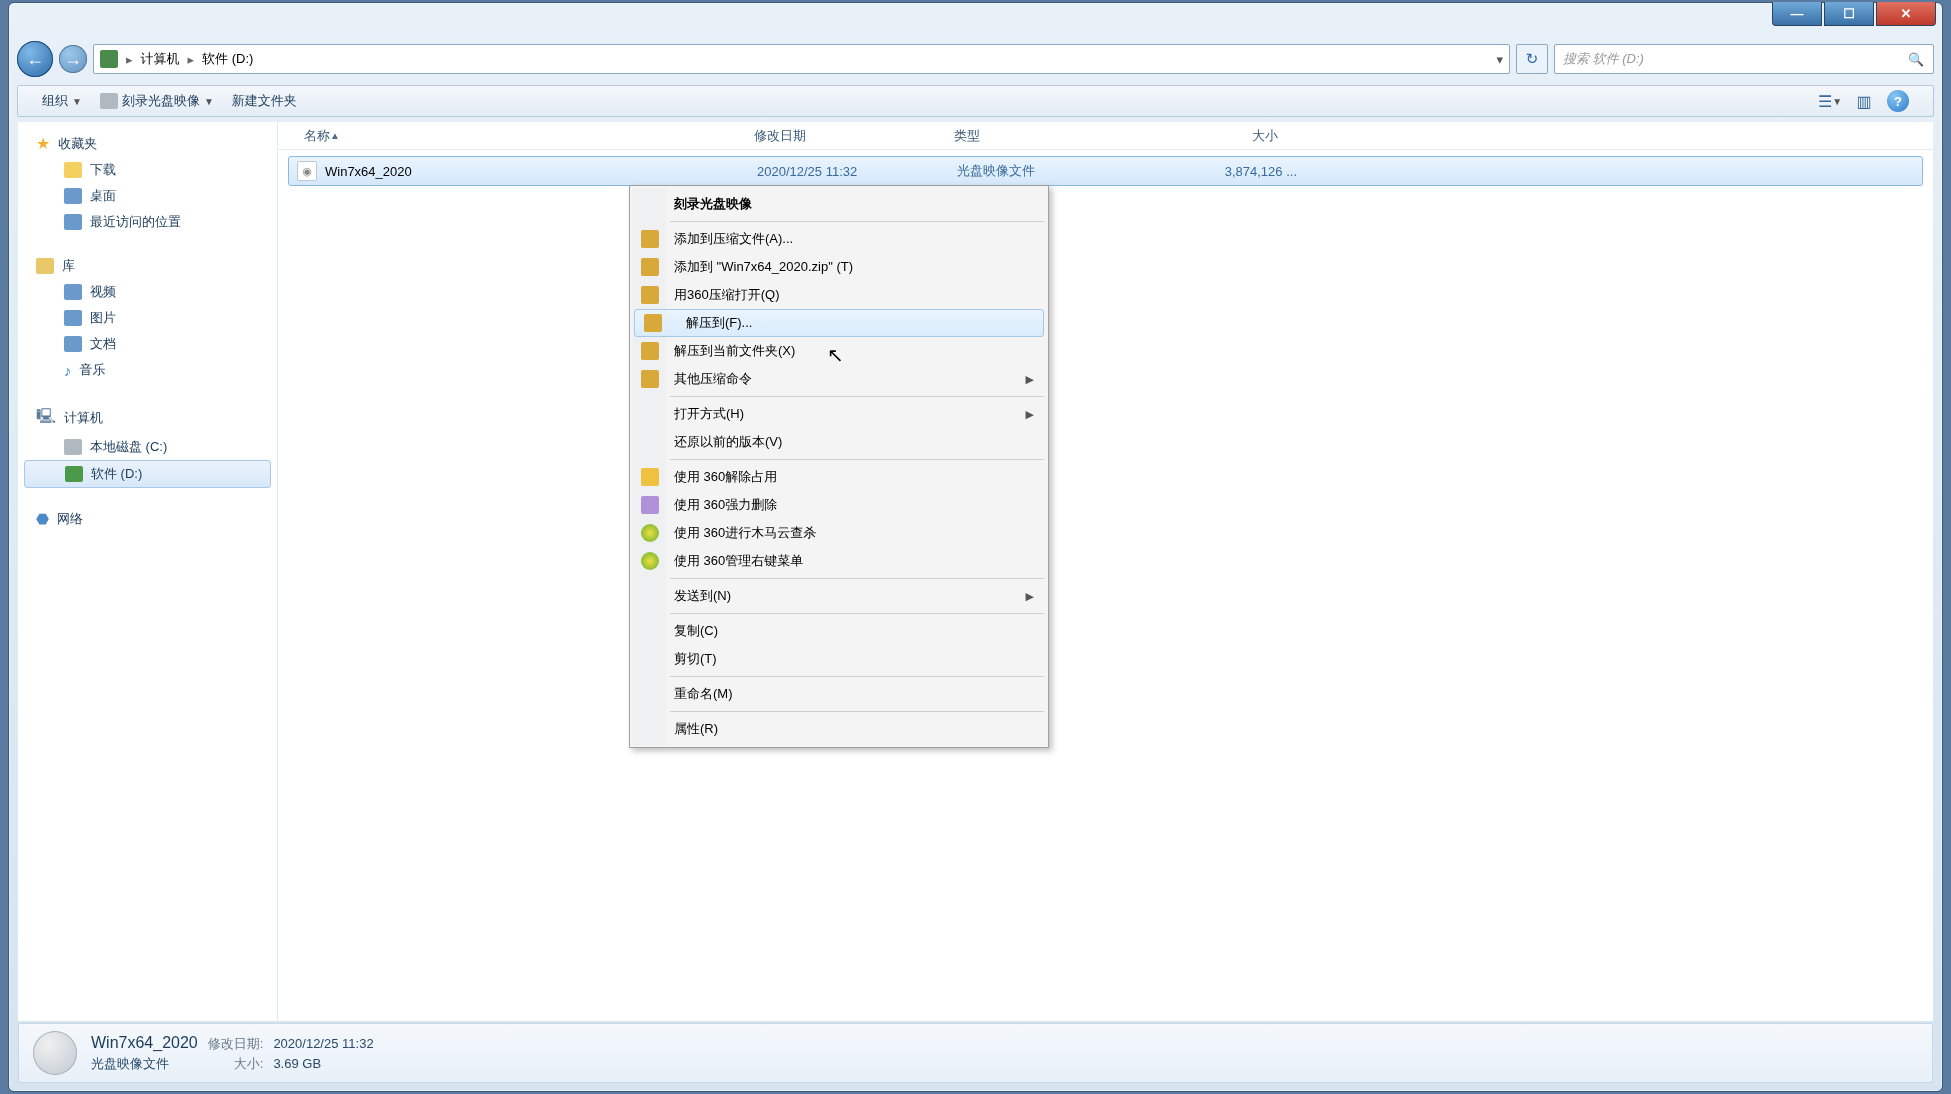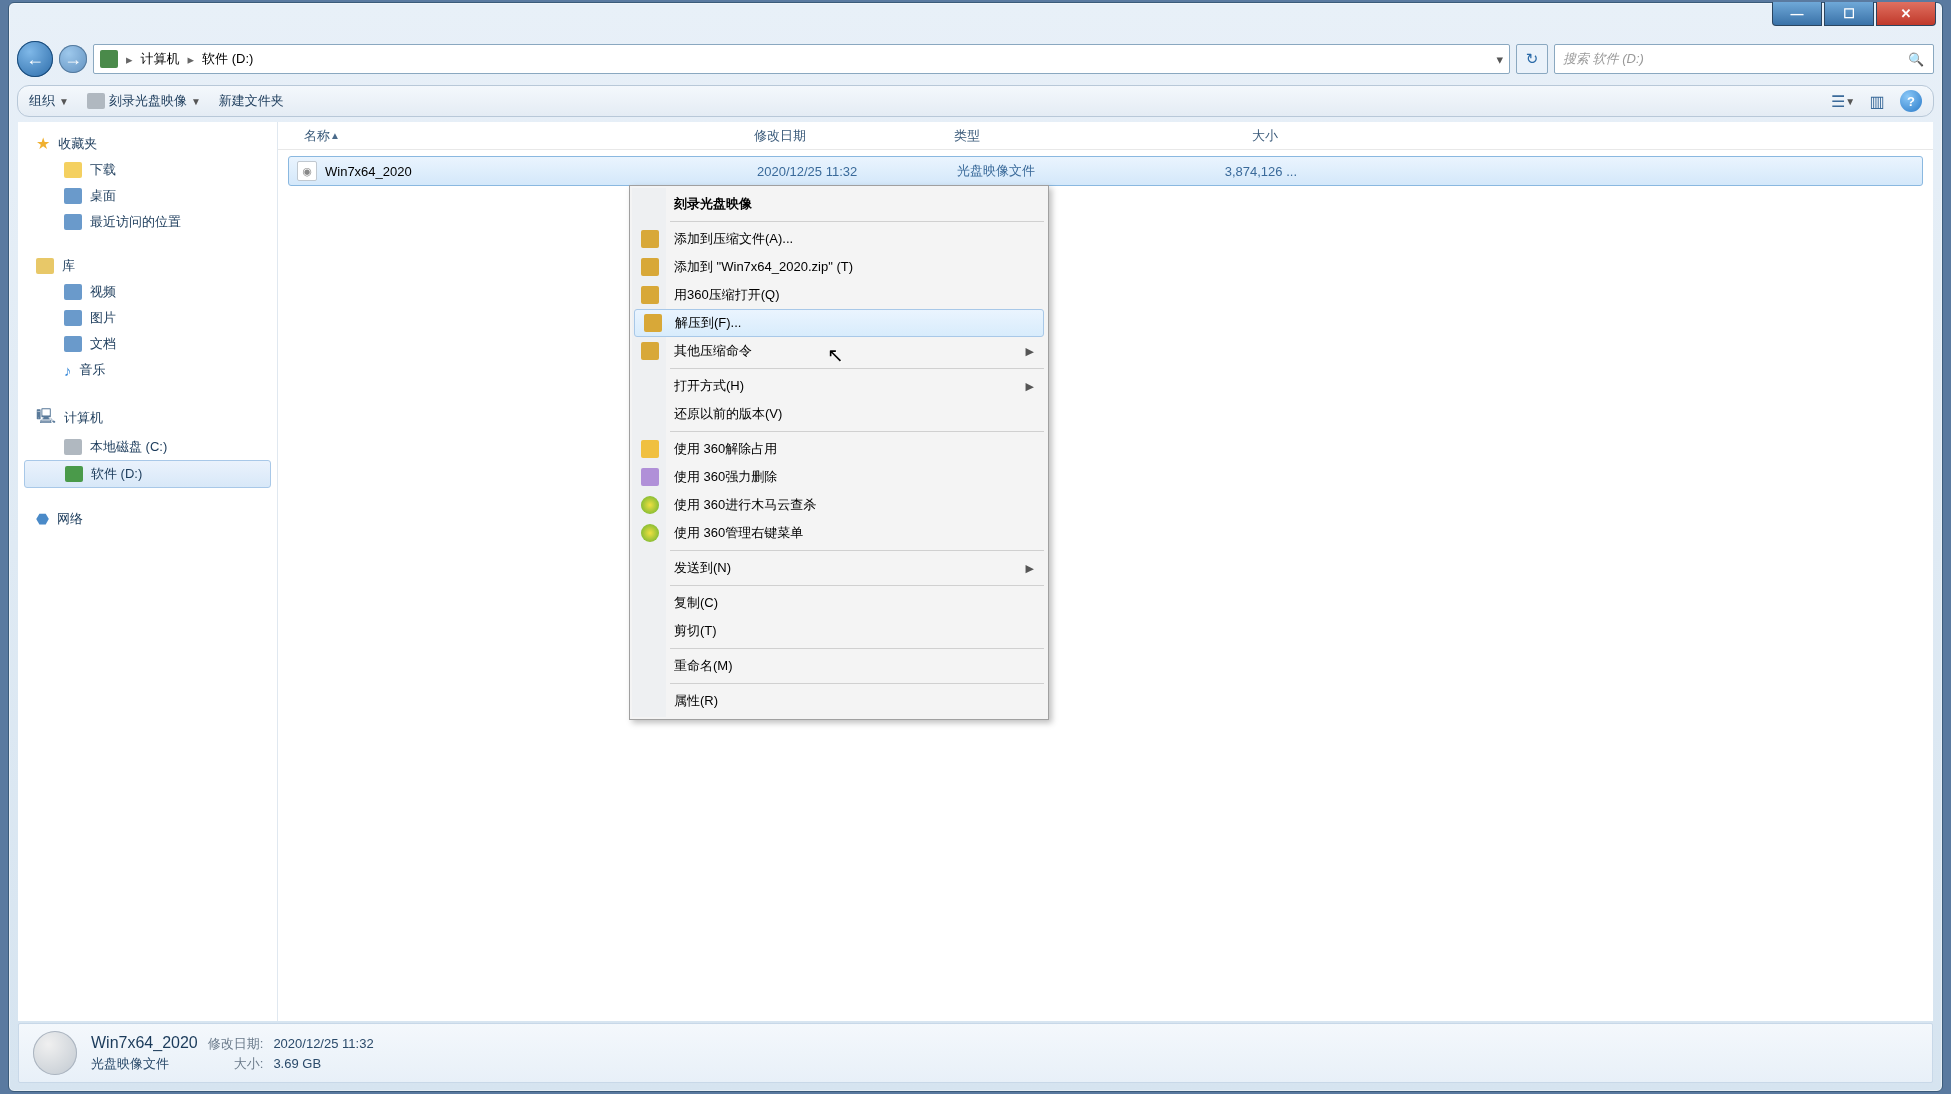--- a/index.html
+++ b/index.html
@@ -19,21 +19,21 @@
 .navfwd{width:28px;height:28px;opacity:.7;}
 .addressbar{flex:1;height:30px;background:#fff;border:1px solid #8aa8c0;border-radius:2px;display:flex;align-items:center;padding:0 6px;gap:6px;}
 .addr-icon{width:18px;height:18px;background:#4a8a4a;border-radius:2px;}
 .crumb-sep{color:#666;padding:0 2px;}
 .addr-drop{margin-left:auto;color:#555;}
 .refresh{width:32px;height:30px;background:#eaf2fa;border:1px solid #8aa8c0;border-radius:2px;display:flex;align-items:center;justify-content:center;color:#2a6aa8;font-size:15px;}
 .searchbox{width:380px;height:30px;background:#fff;border:1px solid #8aa8c0;border-radius:2px;display:flex;align-items:center;padding:0 8px;color:#999;font-style:italic;}
 .searchbox .mag{margin-left:auto;color:#5a8ab8;font-style:normal;}
 
 
-.toolbar{position:absolute;left:8px;right:8px;top:82px;height:32px;background:linear-gradient(#f4f8fc,#e4ecf4);border:1px solid #b8c8d8;border-radius:12px;display:flex;align-items:center;padding:0 11px;gap:18px;}
+.toolbar{position:absolute;left:8px;right:8px;top:82px;height:32px;background:linear-gradient(#f4f8fc,#e4ecf4);border:1px solid #b8c8d8;border-radius:2px;display:flex;align-items:center;padding:0 24px;gap:18px;}
 .tb-item{display:flex;align-items:center;gap:4px;color:#1a3a5a;}
 .tb-drop{font-size:10px;color:#555;}
 .tb-right{margin-left:auto;display:flex;align-items:center;gap:12px;}
 .tb-ico{width:22px;height:18px;display:inline-flex;align-items:center;justify-content:center;color:#3a6a9a;font-size:16px;}
 .help-ico{width:22px;height:22px;border-radius:50%;background:radial-gradient(circle at 35% 30%,#8ac8f8,#2a7ac8);color:#fff;display:flex;align-items:center;justify-content:center;font-weight:bold;}
 
 
 .body{position:absolute;left:9px;right:9px;top:119px;bottom:70px;background:#fff;display:flex;}
 .sidebar{width:260px;border-right:1px solid #e0e8f0;padding:8px 0;overflow:hidden;}
 .sb-group{margin-bottom:18px;}
@@ -66,21 +66,21 @@
 .fr-name{width:432px;color:#000;}
 .fr-date{width:200px;color:#3a6a9a;}
 .fr-type{width:200px;color:#3a6a9a;}
 .fr-size{width:140px;text-align:right;color:#3a6a9a;}
 
 
 .ctx{position:absolute;left:620px;top:182px;width:420px;background:#f4f4f4;border:1px solid #a0a0a0;box-shadow:3px 3px 6px rgba(0,0,0,.25);padding:4px 2px;}
 .ctx-iconcol{position:absolute;left:2px;top:2px;bottom:2px;width:34px;background:#eef0f2;}
 .ctx-item{position:relative;display:flex;align-items:center;height:28px;padding-left:42px;color:#000;}
 .ctx-item.bold{font-weight:bold;}
-.ctx-item.hover{background:linear-gradient(#eaf4fe,#d8ecfc);border:1px solid #a8c8e8;border-radius:3px;margin:0 2px;padding-left:40px;}
+.ctx-item.hover{background:linear-gradient(#eaf4fe,#d8ecfc);border:1px solid #a8c8e8;border-radius:3px;margin:0 2px;padding-left:51px;}
 .ctx-sep{height:1px;background:#d0d0d0;margin:3px 2px 3px 38px;}
 .ctx-arrow{position:absolute;right:12px;color:#555;font-size:11px;}
 .ctx-ico{position:absolute;left:9px;width:18px;height:18px;border-radius:2px;}
 .ci-zip{background:#d8a838;}
 .ci-360y{background:#f0c040;}
 .ci-360p{background:#b090d8;}
 .ci-360g{background:radial-gradient(circle,#f0e040,#60b030);border-radius:50%;}
 
 
 .cursor{position:absolute;left:818px;top:340px;font-size:20px;color:#000;pointer-events:none;text-shadow:1px 1px 0 #fff;}
@@ -243,20 +243,24 @@
     <div class="ctx-item">
         <span class="ctx-ico ci-zip"></span>
         <span>用360压缩打开(Q)</span>
       </div>
     <div class="ctx-item hover">
         <span class="ctx-ico ci-zip"></span>
         <span>解压到(F)...</span>
       </div>
     <div class="ctx-item">
         <span class="ctx-ico ci-zip"></span>
+        <span>解压到当前文件夹(X)</span>
+      </div>
+    <div class="ctx-item">
+        <span class="ctx-ico ci-zip"></span>
         <span>其他压缩命令</span>
         <span class="ctx-arrow">▶</span>
       </div>
     <div class="ctx-sep"></div>
     <div class="ctx-item">
         <span>打开方式(H)</span>
         <span class="ctx-arrow">▶</span>
       </div>
     <div class="ctx-item">
         <span>还原以前的版本(V)</span>

